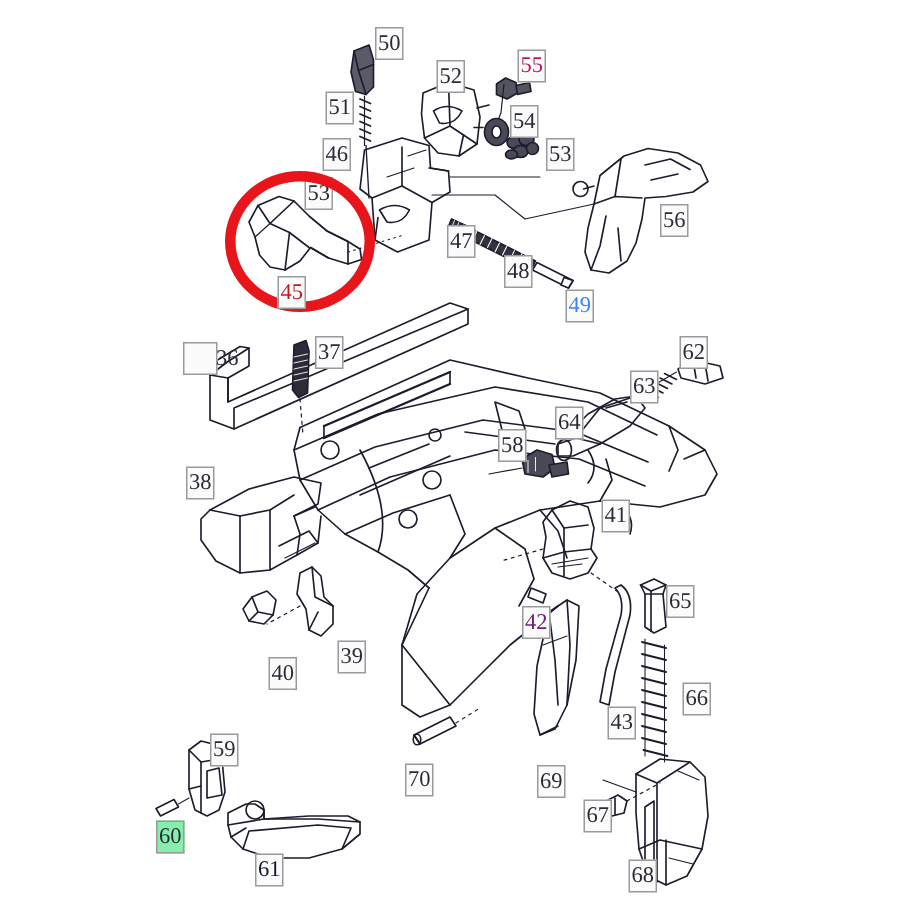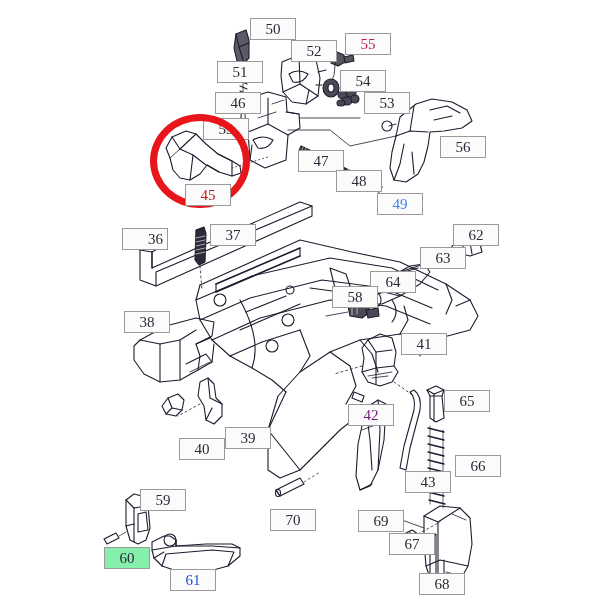--- a/index.html
+++ b/index.html
@@ -9,21 +9,21 @@
   .lbl{
     position:absolute;
     box-sizing:border-box;
     border:1px solid #9a9a9a;
     background:#fbfbfb;
     color:#2a2a38;
     font-family:"Liberation Serif",serif;
     font-size:15px;
     line-height:20px;
     text-align:center;
-    width:46px;height:22px;
+    width:19px;height:22px;
     letter-spacing:0px;
     z-index:5;
   }
   .lbl.behind{z-index:2;}
   #highlight{
     position:absolute;
     border-radius:50%;
     border:7px solid #e8151a;
     box-sizing:border-box;
     z-index:4;
@@ -353,17 +353,17 @@
       <div class="lbl" style="left: 444px; top: 390px; border-color: rgb(154, 154, 154); background: rgb(251, 251, 251); color: rgb(42, 42, 56);">65</div>
       <div class="lbl" style="left: 225px; top: 427px; border-color: rgb(154, 154, 154); background: rgb(251, 251, 251); color: rgb(42, 42, 56);">39</div>
       <div class="lbl" style="left: 179px; top: 438px; border-color: rgb(154, 154, 154); background: rgb(251, 251, 251); color: rgb(42, 42, 56);">40</div>
       <div class="lbl" style="left: 455px; top: 455px; border-color: rgb(154, 154, 154); background: rgb(251, 251, 251); color: rgb(42, 42, 56);">66</div>
       <div class="lbl" style="left: 405px; top: 471px; border-color: rgb(154, 154, 154); background: rgb(251, 251, 251); color: rgb(42, 42, 56);">43</div>
       <div class="lbl" style="left: 140px; top: 489px; border-color: rgb(154, 154, 154); background: rgb(251, 251, 251); color: rgb(42, 42, 56);">59</div>
       <div class="lbl" style="left: 270px; top: 509px; border-color: rgb(154, 154, 154); background: rgb(251, 251, 251); color: rgb(42, 42, 56);">70</div>
       <div class="lbl" style="left: 358px; top: 510px; border-color: rgb(154, 154, 154); background: rgb(251, 251, 251); color: rgb(42, 42, 56);">69</div>
       <div class="lbl" style="left: 389px; top: 533px; border-color: rgb(154, 154, 154); background: rgb(251, 251, 251); color: rgb(42, 42, 56);">67</div>
       <div class="lbl" style="left: 104px; top: 547px; border-color: rgb(154, 154, 154); background: #86efac; color: rgb(42, 42, 56);">60</div>
-      <div class="lbl" style="left: 170px; top: 569px; border-color: rgb(154, 154, 154); background: rgb(251, 251, 251); color: #1d4ed8;">61</div>
+      <div class="lbl" style="left: 170px; top: 569px; border-color: rgb(154, 154, 154); background: rgb(251, 251, 251); color: #0f172a;">61</div>
       <div class="lbl" style="left: 419px; top: 573px; border-color: rgb(154, 154, 154); background: rgb(251, 251, 251); color: rgb(42, 42, 56);">68</div>
     </div>
 
 </div>
 
 </body></html>

